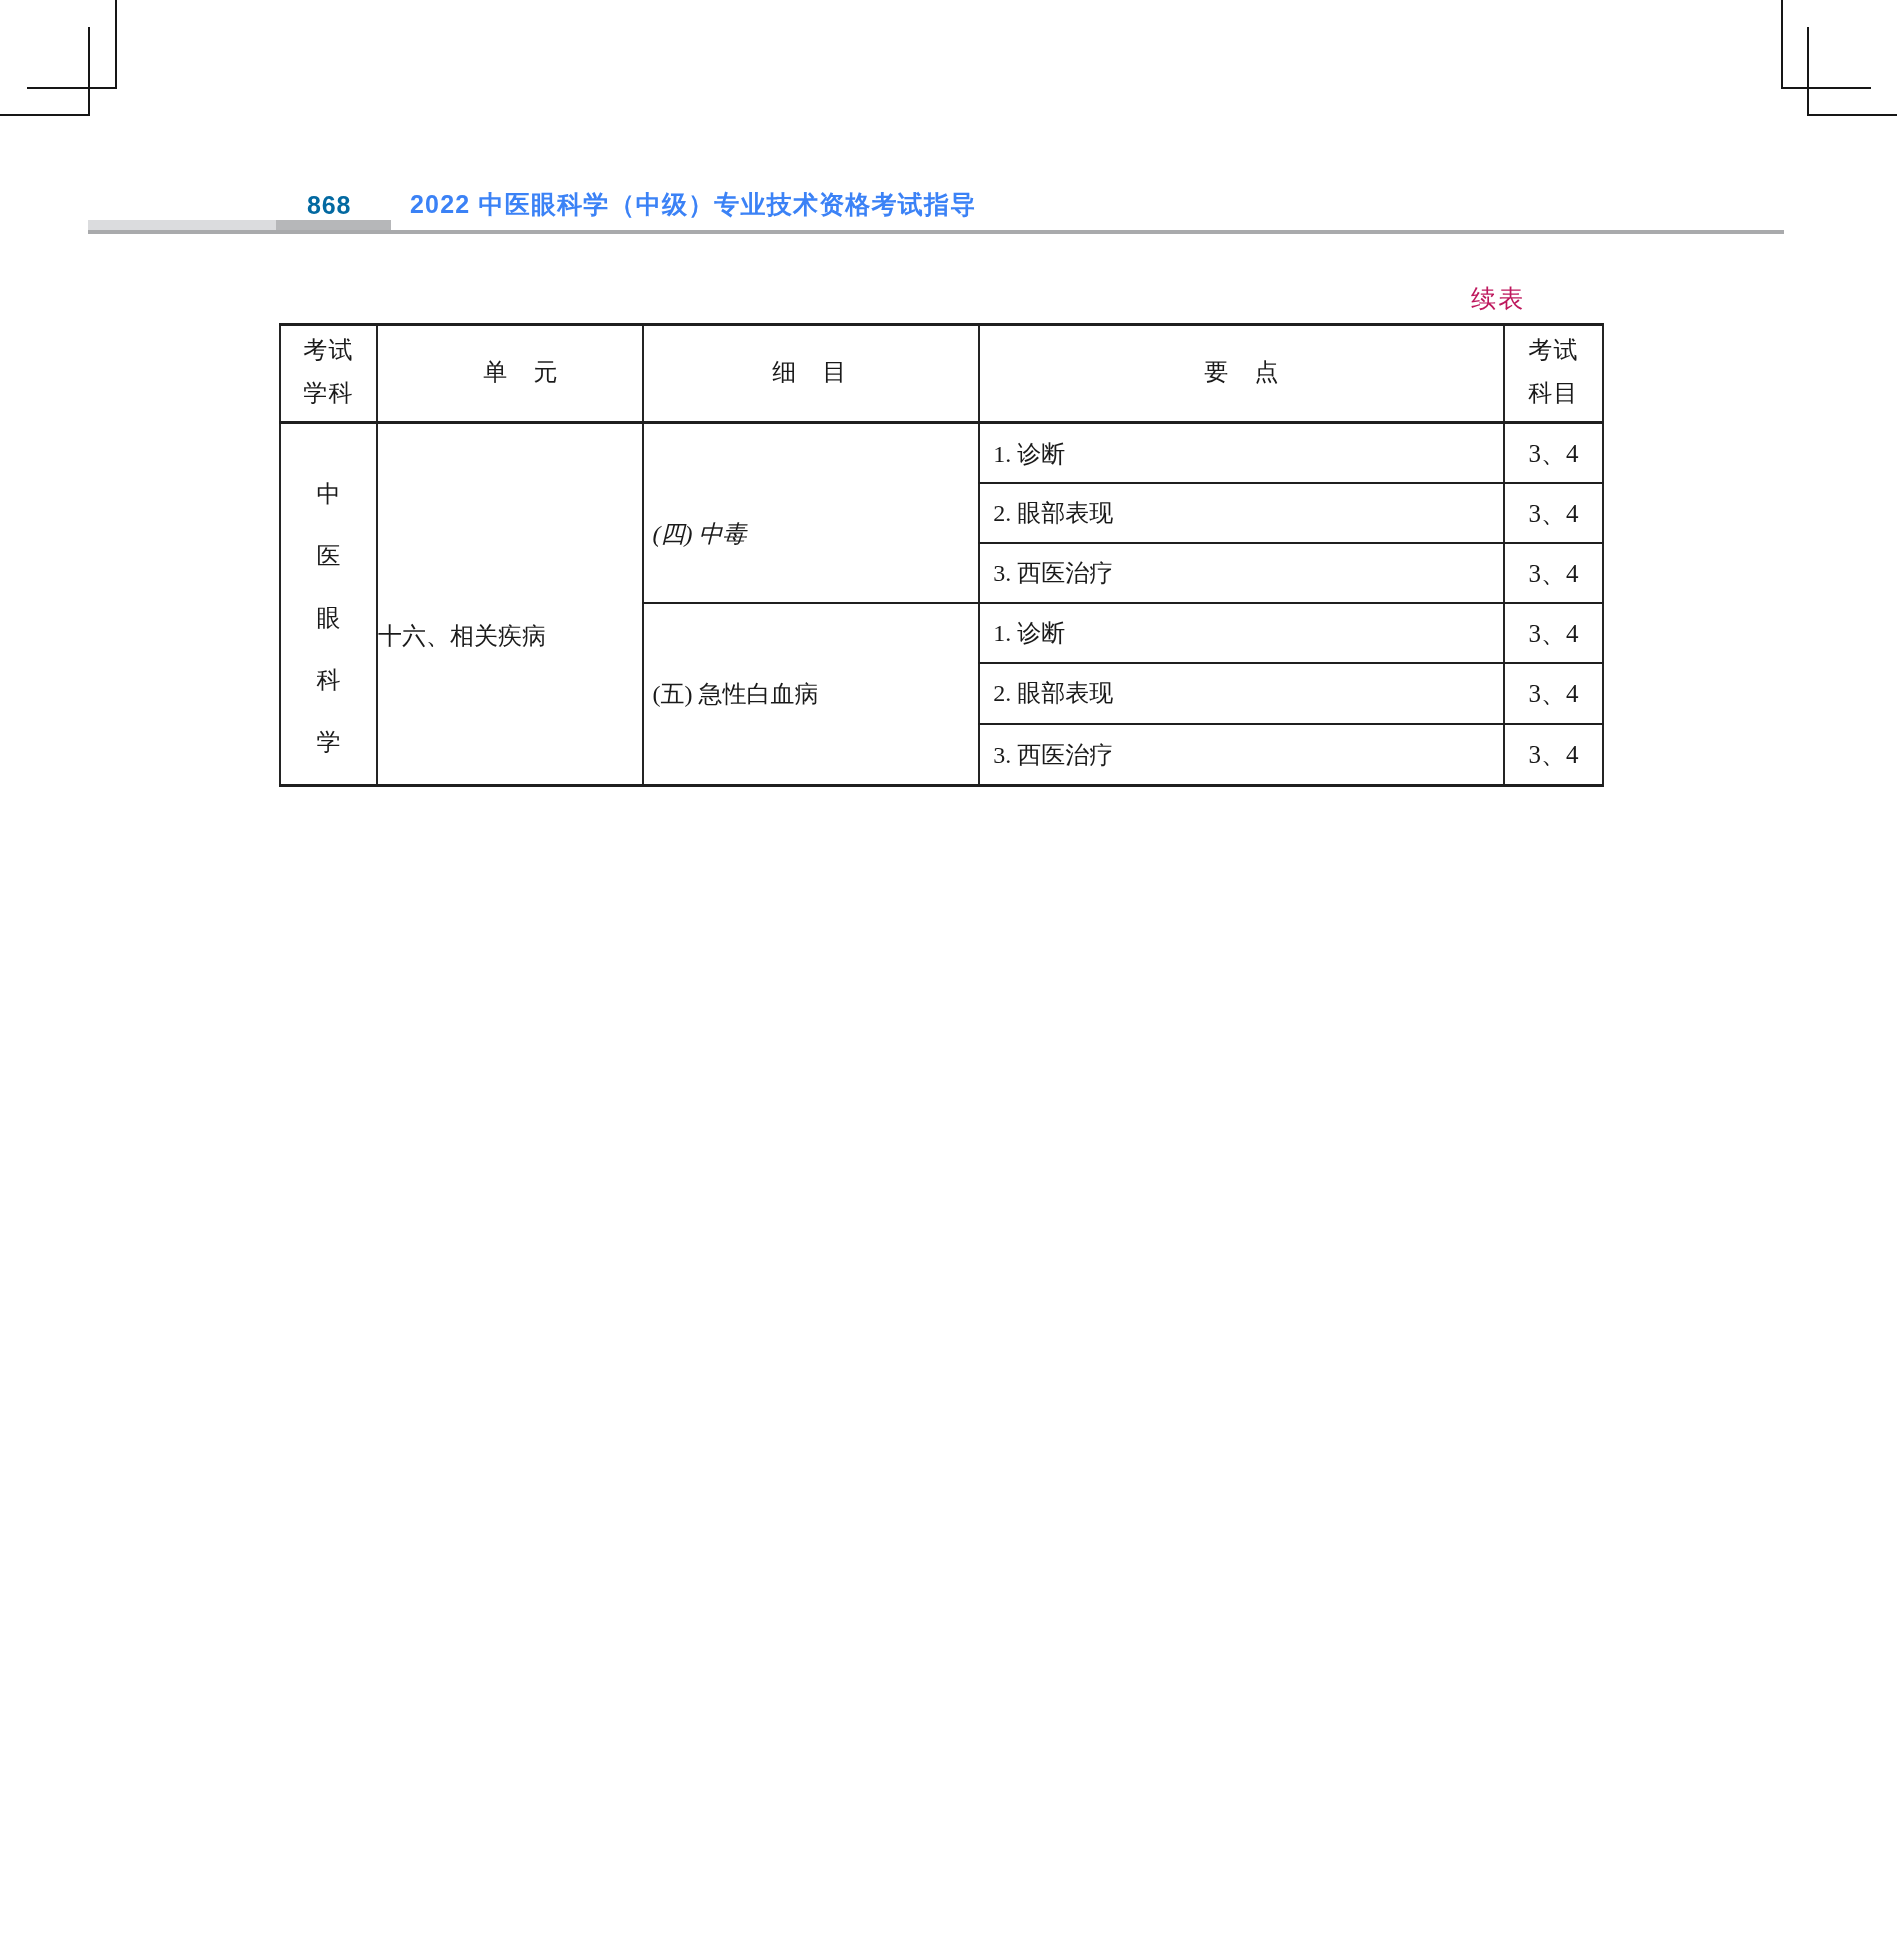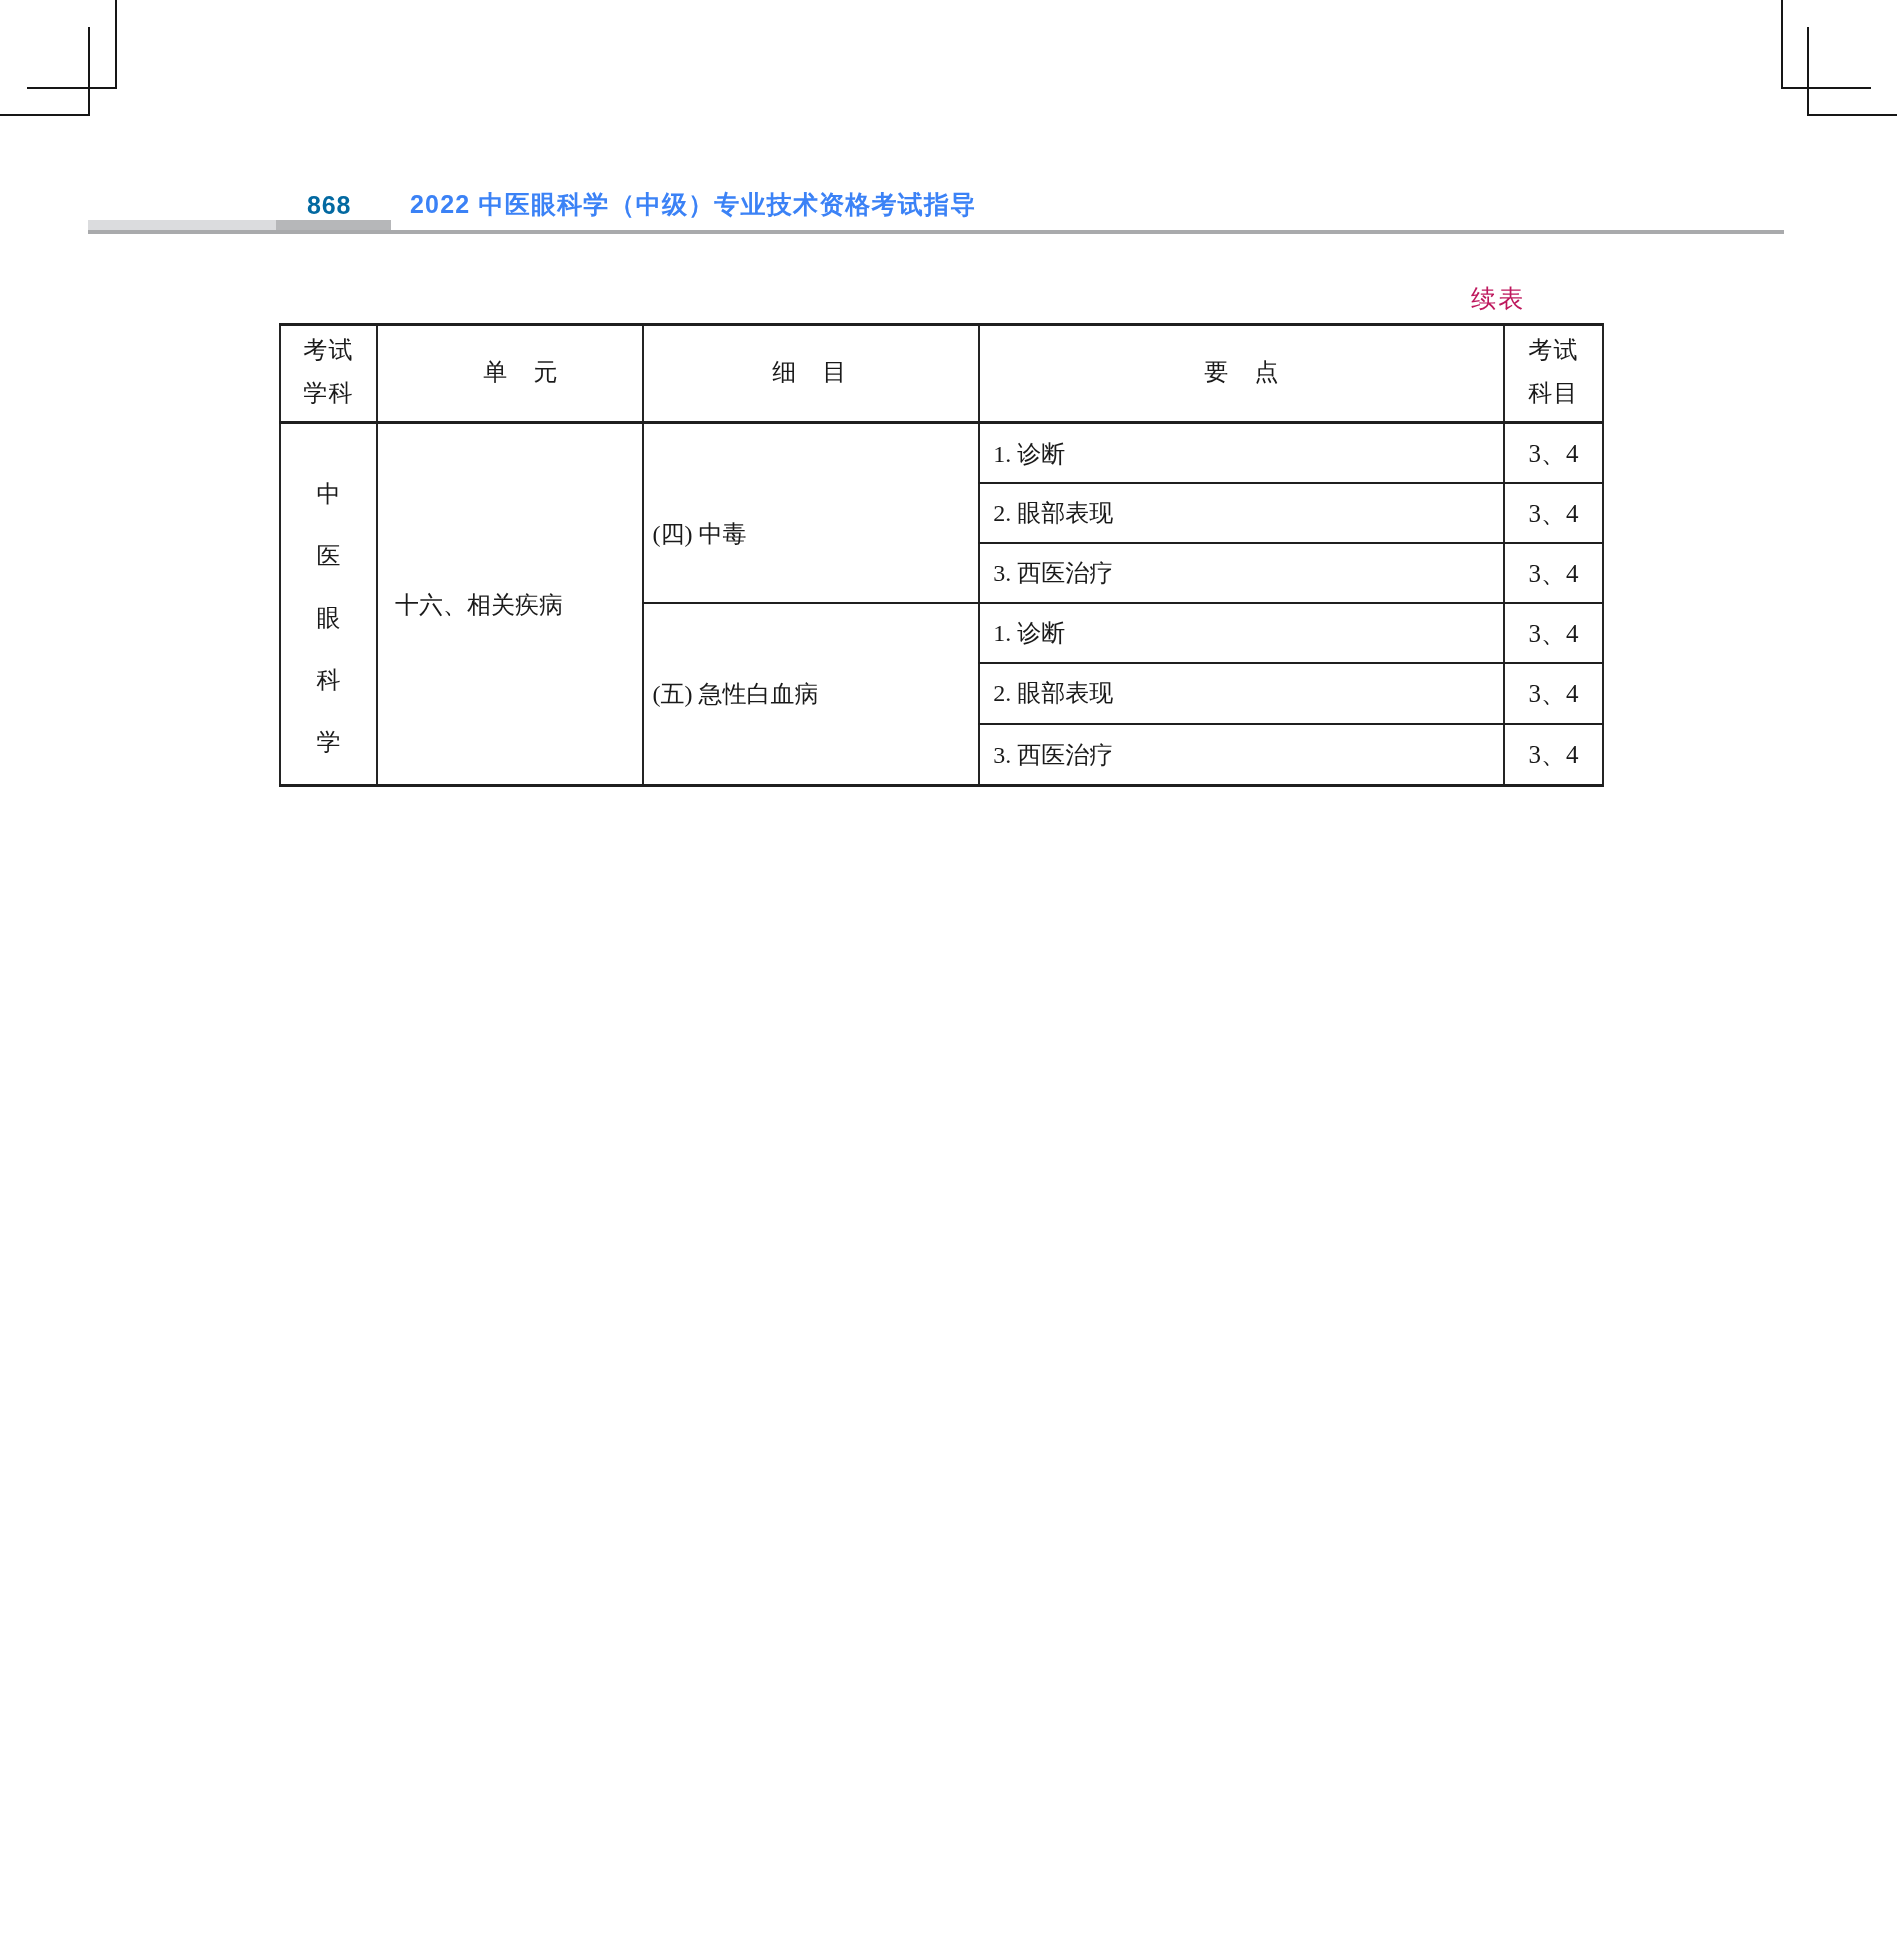--- a/index.html
+++ b/index.html
@@ -77,21 +77,21 @@
     letter-spacing: 1.2px;
   }
   .hdr1 { letter-spacing: 1.2px; }
   .subject-col {
     flex-direction: column;
     justify-content: center;
     gap: 30px;
     padding-top: 27px;
     box-sizing: border-box;
   }
-  .pad-l40 { padding-left: 18px; box-sizing: border-box; }
+  .pad-l40 { padding-left: 1px; box-sizing: border-box; margin-top: 31px; }
   .pad-l24 { padding-left: 9.4px; box-sizing: border-box; }
   .pad-l34 { padding-left: 13.3px; box-sizing: border-box; }
   .exam-cell { font-size: 25px; }
 </style>
 </head>
 <body>
 
 <div class="cm" style="left:115px;top:0;width:1.6px;height:89px;"></div>
 <div class="cm" style="left:88px;top:26.6px;width:1.6px;height:89px;"></div>
 <div class="cm" style="left:26.6px;top:87px;width:89px;height:1.6px;"></div>
@@ -151,21 +151,21 @@
     <span>医</span>
     <span>眼</span>
     <span>科</span>
     <span>学</span>
   </div>
 
   <div class="cell pad-l40" style="left:377px;top:424px;width:264px;height:361px;">
     <span>十六、相关疾病</span>
   </div>
 
-  <div class="cell pad-l24" style="left:643px;top:424px;width:334px;height:219px;">
+  <div class="cell pad-l24" style="left:643px;top:424px;width:334px;height:219px;font-style:italic;">
     <span>(四) 中毒</span>
   </div>
   <div class="cell pad-l24" style="left:643px;top:604px;width:334px;height:180px;">
     <span>(五) 急性白血病</span>
   </div>
 
   <div class="cell pad-l34" style="left:980px;top:424px;width:524px;height:59px;">
     <span>1. 诊断</span>
   </div>
   <div class="cell center exam-cell" style="left:1505px;top:424px;width:97px;height:59px;">

